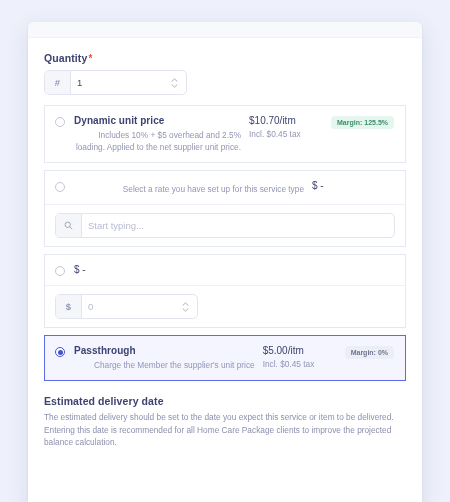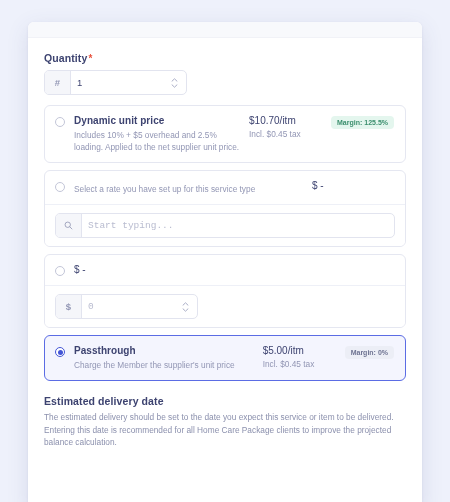--- a/index.html
+++ b/index.html
@@ -100,42 +100,42 @@
     font-weight: 600;
   }
   .input-field {
     flex: 1;
     display: flex;
     align-items: center;
     padding: 0 6px;
     font-size: 9.5px;
     color: #3d4370;
   }
-  .input-field.placeholder { color: #b9bcd0; font-family: Liberation Mono, monospace; }
+  .input-field.placeholder { color: #b9bcd0; }
   .stepper {
     width: 18px;
     display: flex;
     flex-direction: column;
     align-items: center;
     justify-content: center;
     gap: 2px;
     padding-right: 5px;
   }
   .stepper svg { display: block; }
 
   
   .options {
     margin-top: 10px;
     display: flex;
     flex-direction: column;
     gap: 7px;
   }
   .option-card {
     border: 1px solid #e5e7f1;
-    border-radius: 6px;
+    border-radius: 0;
     background: #ffffff;
     overflow: hidden;
   }
   .option-card.selected {
     border-color: #5b6ce4;
     background: #f4f5fe;
   }
   .option-main {
     display: flex;
     align-items: flex-start;
@@ -172,20 +172,21 @@
     font-size: 10px;
     font-weight: 700;
     color: #3d4370;
     letter-spacing: 0.05px;
   }
   .option-desc {
     font-size: 8.3px;
     color: #9296b4;
     line-height: 1.45;
     margin-top: 3px;
+    text-align: right;
   }
 
   .option-price {
     flex: none;
     width: 82px;
     text-align: left;
     padding-top: 0px;
   }
   .price-main {
     font-size: 10px;

